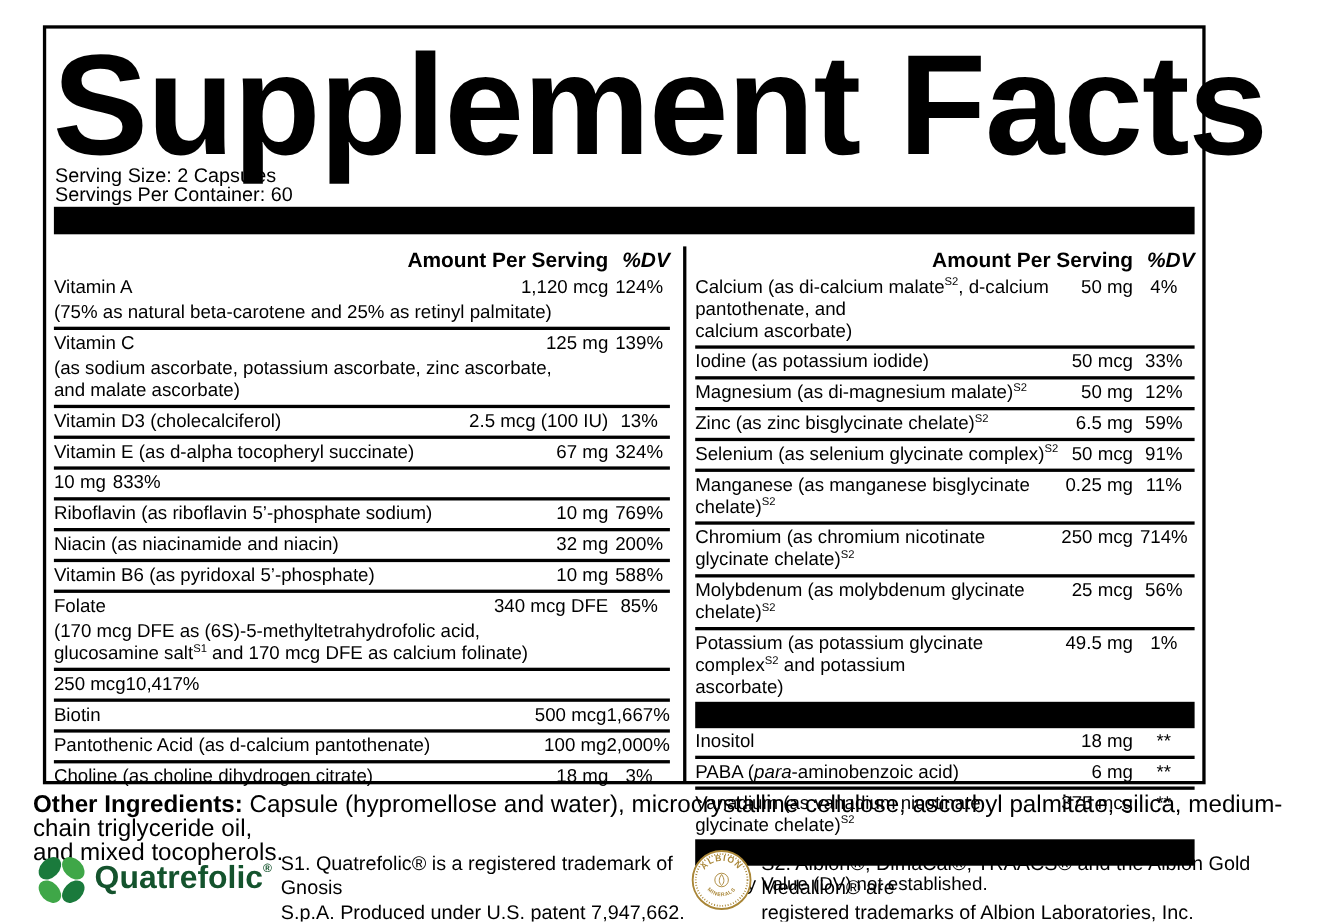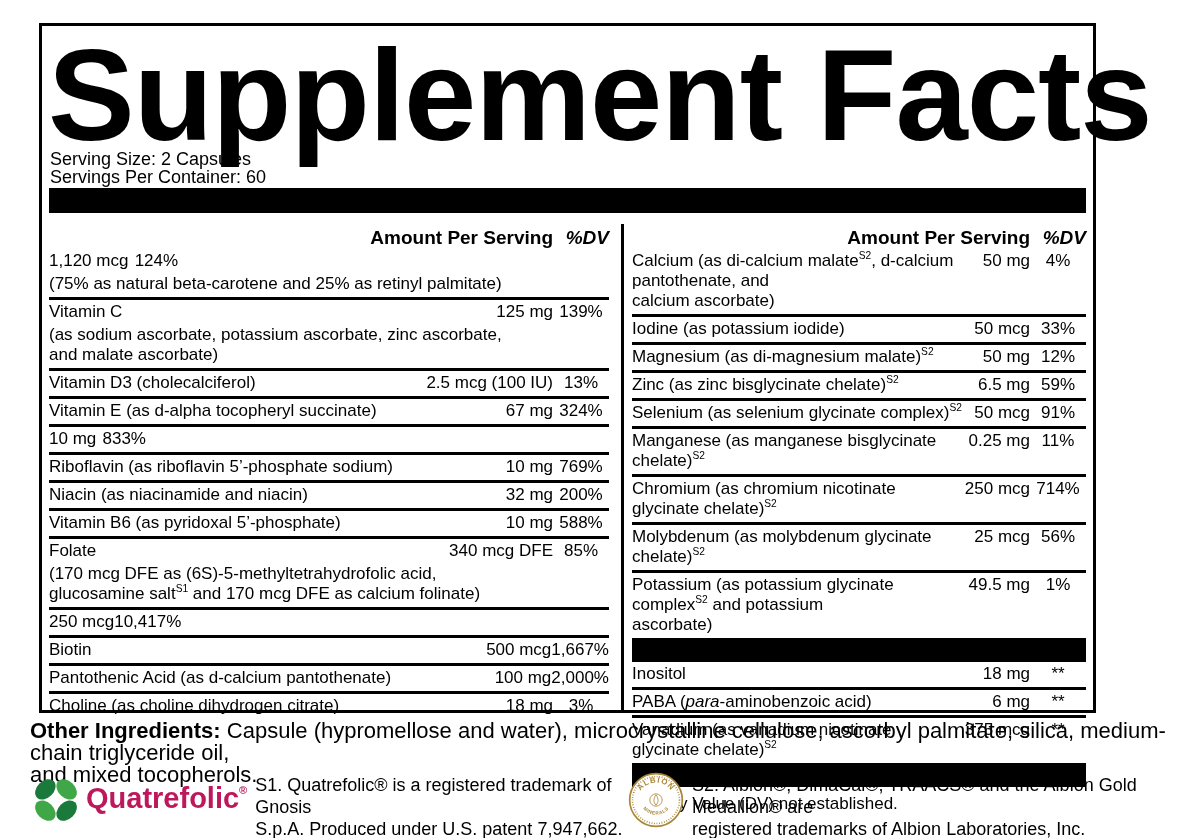--- a/index.html
+++ b/index.html
@@ -70,20 +70,21 @@
     <div class="cols">
       <div class="col col-left">
         <div class="col-head">
             <span class="amt-h">Amount Per Serving</span>
             <span class="dv-h">%DV</span>
           </div>
         <div class="bar-head"></div>
         <div id="left-rows">
             <div class="row">
               <div class="main">
+                <span class="nm">Vitamin A</span>
                 <span class="amt">1,120 mcg</span>
                 <span class="dv">124%</span>
               </div>
               <div class="sub">(75% as natural beta-carotene and 25% as retinyl palmitate)</div>
             </div>
             <div class="row">
               <div class="main">
                 <span class="nm">Vitamin C</span>
                 <span class="amt">125 mg</span>
                 <span class="dv">139%</span>
@@ -275,21 +276,21 @@
 and mixed tocopherols.</span></div>
 
   <div class="footer">
     <div class="foot-item foot-left">
       <svg class="clover" viewBox="0 0 100 100" aria-hidden="true">
         <ellipse cx="31" cy="31" rx="21" ry="15" transform="rotate(-45 31 31)" fill="#1a7a3c"></ellipse>
         <ellipse cx="69" cy="31" rx="21" ry="15" transform="rotate(45 69 31)" fill="#3fa748"></ellipse>
         <ellipse cx="31" cy="69" rx="21" ry="15" transform="rotate(45 31 69)" fill="#3fa748"></ellipse>
         <ellipse cx="69" cy="69" rx="21" ry="15" transform="rotate(-45 69 69)" fill="#1a7a3c"></ellipse>
       </svg>
-      <div class="qword" style="color:#be185d;"><span>Quatrefolic</span><span class="regmark">®</span></div>
+      <div class="qword" style="color:#14532d;"><span>Quatrefolic</span><span class="regmark">®</span></div>
       <div class="foot-text">S1. Quatrefolic® is a registered trademark of Gnosis
 S.p.A. Produced under U.S. patent 7,947,662.</div>
     </div>
     <div class="foot-item foot-right">
       <svg class="medallion" viewBox="0 0 100 100" aria-hidden="true">
         <circle cx="50" cy="50" r="47" fill="#fff" stroke="#a98637" stroke-width="3"></circle>
         <circle cx="50" cy="50" r="42" fill="none" stroke="#a98637" stroke-width="3" stroke-dasharray="1.5 3"></circle>
         <defs>
           <path id="arcTop" d="M 18,60 A 33,33 0 1 1 82,60"></path>
           <path id="arcBottom" d="M 21,54 A 30,30 0 0 0 79,54"></path>

